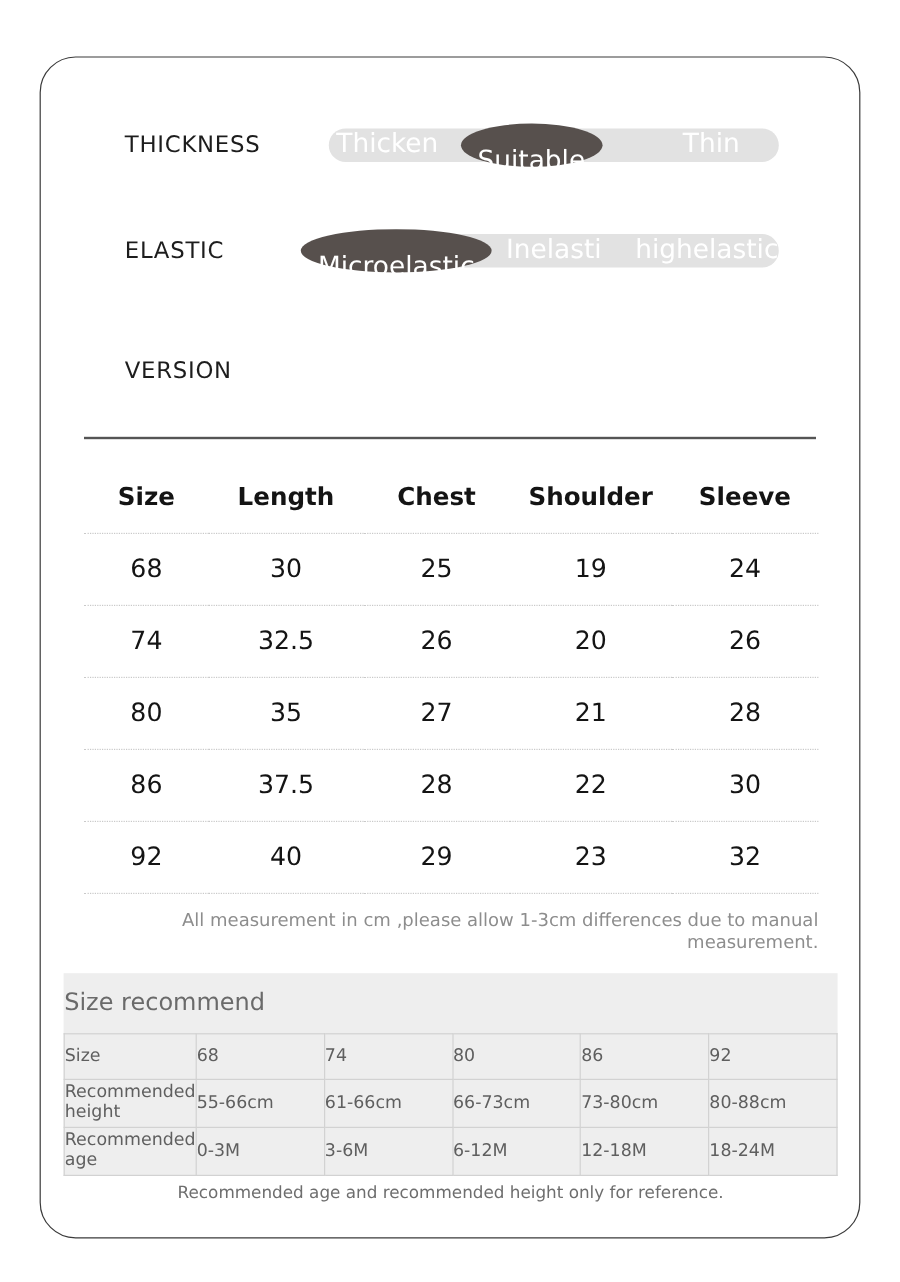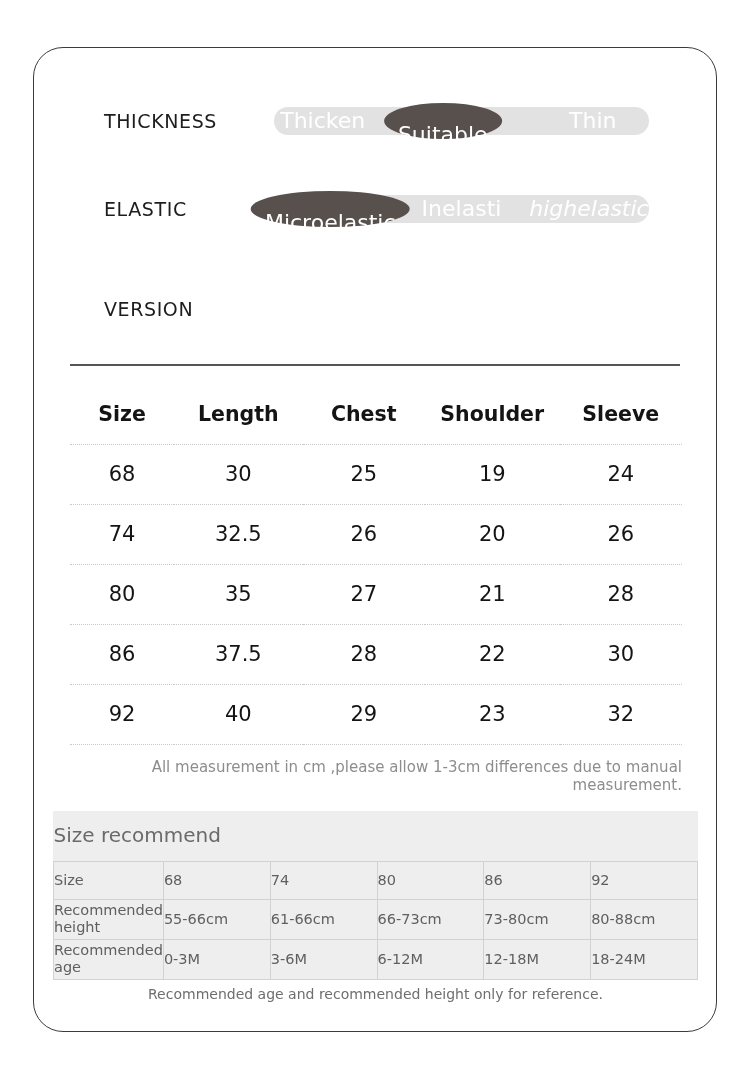--- a/index.html
+++ b/index.html
@@ -152,21 +152,21 @@
         <span class="opt sel" style="left: 45%; transform: translate(-50%, -50%);">Suitable</span>
         <span class="opt" style="left: 85%; transform: translate(-50%, -50%);">Thin</span>
       </div>
   </div>
 
   <div class="attr-row" id="attr-1" style="top:141px;">
     <div class="attr-label">ELASTIC</div>
     <div class="track">
         <span class="opt sel" style="left: 15%; transform: translate(-50%, -50%);">Microelastic</span>
         <span class="opt" style="left: 50%; transform: translate(-50%, -50%);">Inelasti</span>
-        <span class="opt" style="left: 84%; transform: translate(-50%, -50%); font-style: italic;">highelastic</span>
+        <span class="opt" style="left: 84%; transform: translate(-50%, -50%);">highelastic</span>
       </div>
   </div>
 
   <div class="attr-row" id="attr-2" style="top:241px;">
     <div class="attr-label">VERSION</div>
   </div>
 
   <div id="rule"></div>
 
   <table id="mtable">

